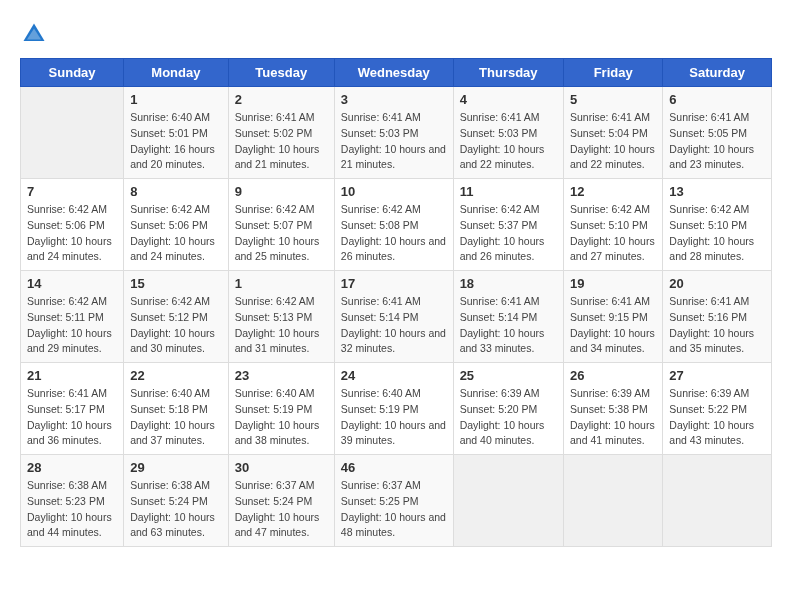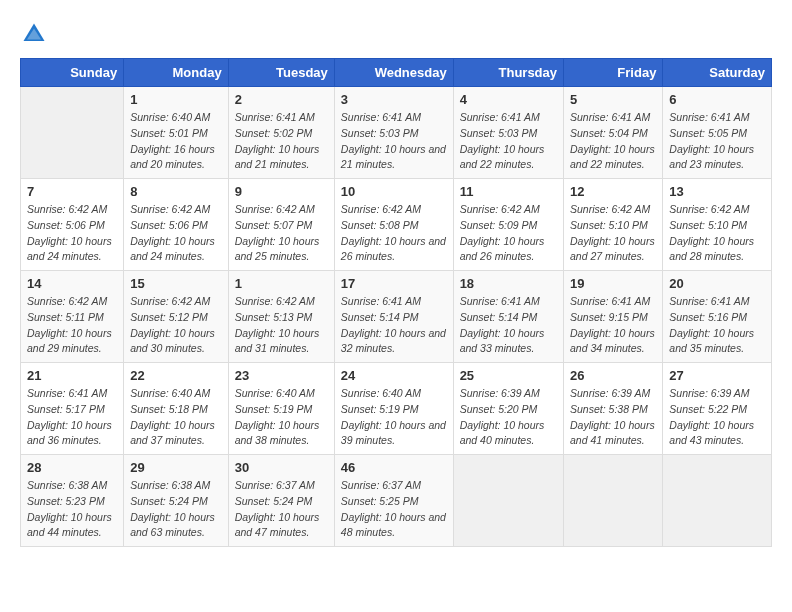--- a/index.html
+++ b/index.html
@@ -50,21 +50,21 @@
       width: 100%;
       border-collapse: collapse;
       font-size: 11px;
     }
     thead tr {
       background-color: #3366cc;
       color: #fff;
     }
     thead th {
       padding: 6px 6px;
-      text-align: right;
+      text-align: center;
       font-size: 13px;
       font-weight: bold;
       border: 1px solid #2255bb;
     }
     tbody tr {
       vertical-align: top;
     }
     tbody tr:nth-child(odd) {
       background-color: #f9f9f9;
     }
@@ -81,21 +81,20 @@
       font-size: 13px;
       font-weight: bold;
       color: #333;
       display: block;
       margin-bottom: 3px;
     }
     .day-info {
       font-size: 10.5px;
       color: #444;
       line-height: 1.5;
-      font-style: italic;
     }
     .empty-cell {
       background: #f0f0f0;
     }
   </style>
 </head>
 <body>
 
 <div class="header">
   <div class="logo">
@@ -166,21 +165,21 @@
         <td>
           <span class="day-num">9</span>
           <div class="day-info"><span>Sunrise: 6:42 AM</span><br><span>Sunset: 5:07 PM</span><br><span>Daylight: 10 hours and 25 minutes.</span></div>
         </td>
         <td>
           <span class="day-num">10</span>
           <div class="day-info"><span>Sunrise: 6:42 AM</span><br><span>Sunset: 5:08 PM</span><br><span>Daylight: 10 hours and 26 minutes.</span></div>
         </td>
         <td>
           <span class="day-num">11</span>
-          <div class="day-info"><span>Sunrise: 6:42 AM</span><br><span>Sunset: 5:09 PM</span><br><span>Daylight: 10 hours and 26 minutes.</span></div>
+          <div class="day-info"><span>Sunrise: 6:42 AM</span><br><span>Sunset: 5:37 PM</span><br><span>Daylight: 10 hours and 26 minutes.</span></div>
         </td>
         <td>
           <span class="day-num">12</span>
           <div class="day-info"><span>Sunrise: 6:42 AM</span><br><span>Sunset: 5:10 PM</span><br><span>Daylight: 10 hours and 27 minutes.</span></div>
         </td>
         <td>
           <span class="day-num">13</span>
           <div class="day-info"><span>Sunrise: 6:42 AM</span><br><span>Sunset: 5:10 PM</span><br><span>Daylight: 10 hours and 28 minutes.</span></div>
         </td>
       </tr>

